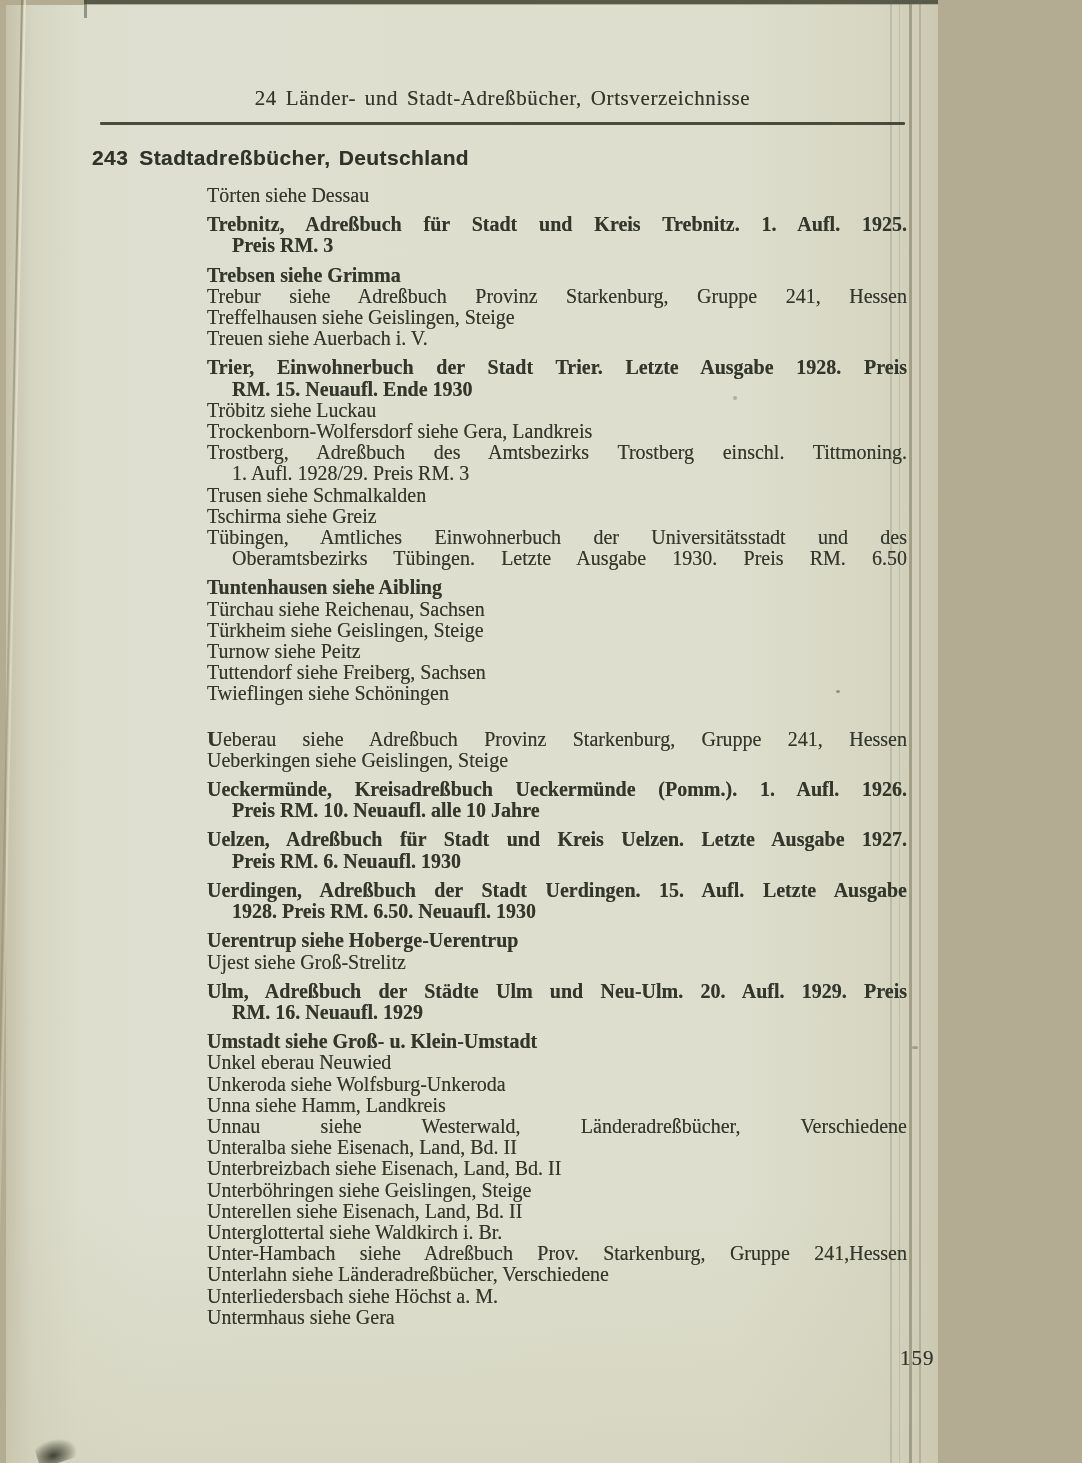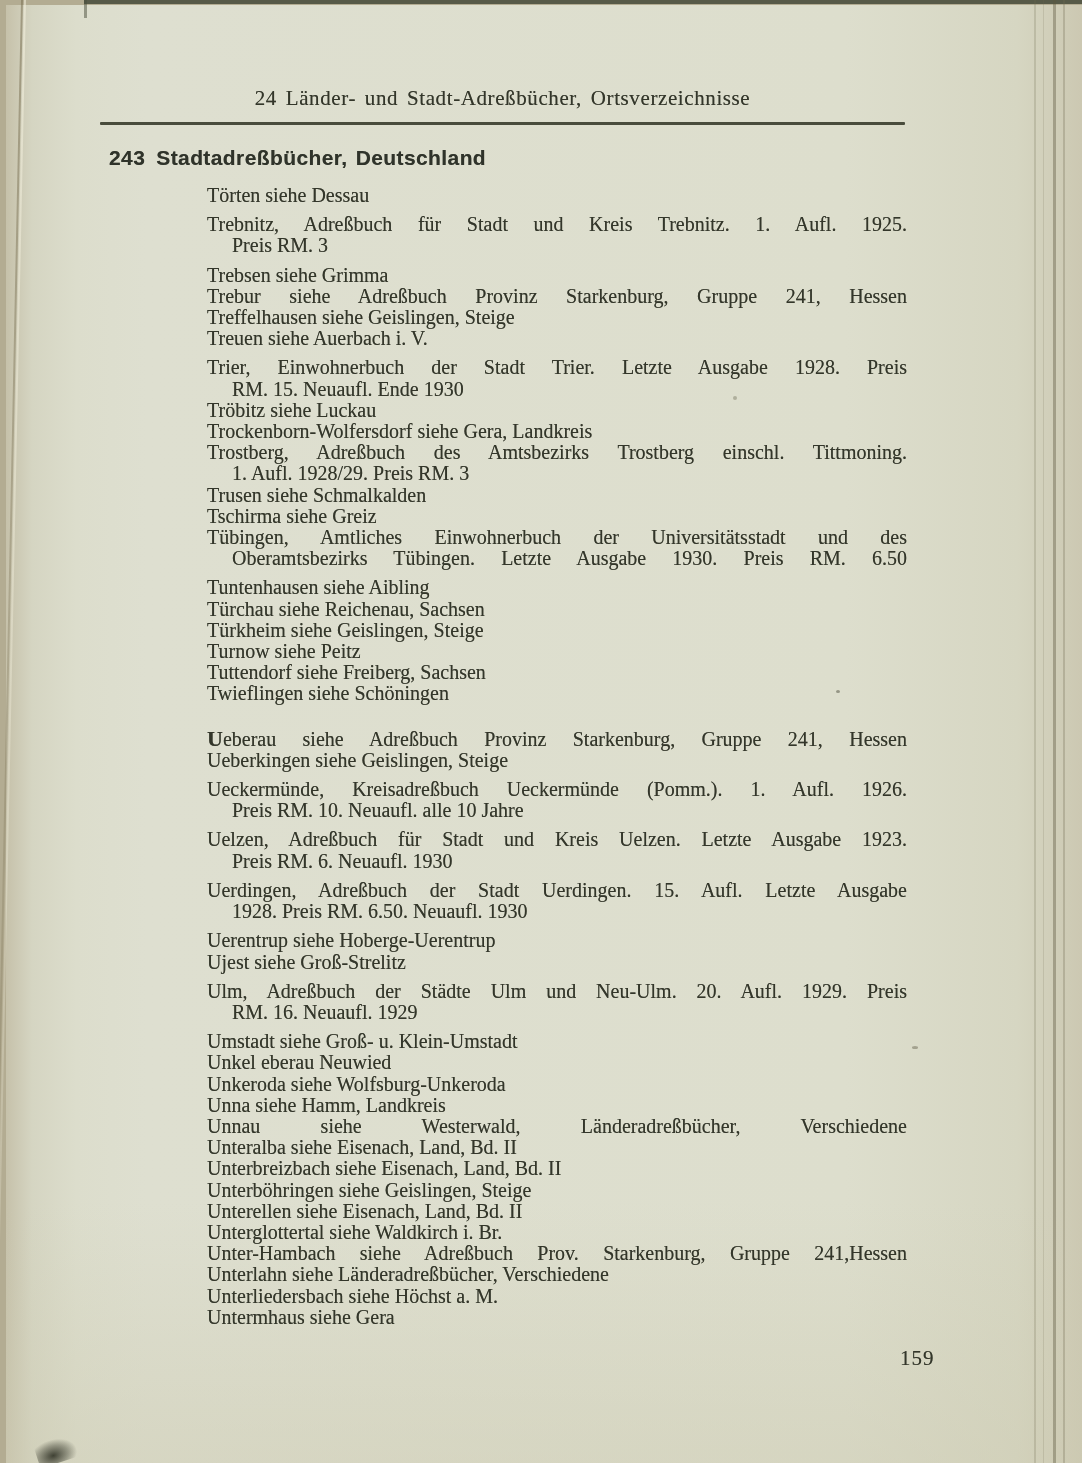--- a/index.html
+++ b/index.html
@@ -3,21 +3,21 @@
 <meta charset="utf-8">
 <style>
   html,body{margin:0;padding:0;}
   body{
     width:1082px;height:1463px;
     font-family:"Liberation Serif", serif;
     background:#b3ac92;
     overflow:hidden;
   }
   #scan{
-    position:relative;width:1082px;height:1463px;overflow:hidden;
+    position:relative;width:938px;height:1463px;overflow:hidden;
   }
   
   .sheet{
     position:absolute;left:6px;top:5px;right:0;bottom:0;
     background:linear-gradient(90deg,
       #c6c1aa 0px,#d5d5c2 26px,#dcddcc 70px,#dedfd0 140px,
       #dddecd 78%, #d6d6c2 94%, #ccc8b2 100%);
   }
   .sheet::after{ 
     content:"";position:absolute;left:0;right:0;bottom:0;height:260px;
@@ -50,31 +50,31 @@
   
   .ink{color:#33362a;text-shadow:0 0 .5px rgba(51,54,42,.55);}
   .running-header{
     position:absolute;left:100px;top:86px;width:805px;
     text-align:center;font-size:21px;line-height:1.2;
     letter-spacing:.6px;word-spacing:3px;
   }
   .head-rule{position:absolute;left:100px;top:122px;width:805px;height:3px;
     background:#343828;opacity:.88;border-radius:1px;}
   .section-heading{
-    position:absolute;left:109px;top:146px;
+    position:absolute;left:92px;top:146px;
     font-family:"Liberation Sans", sans-serif;font-weight:bold;
     font-size:21px;letter-spacing:.4px;word-spacing:2px;
     display:flex;gap:11px;color:#2f332a;text-shadow:0 0 .5px rgba(47,51,42,.55);
   }
   .entries{
     position:absolute;left:207px;top:185px;width:700px;
     font-size:20px;line-height:21.2px;
   }
   .entry{margin:0;padding-left:25px;}
-  .entry.gap-sm{margin-top:8px;}
+  .entry.gap-sm{margin-top:8px;font-weight:bold;}
   .entry.gap-lg{margin-top:23px;}
   .line{display:block;}
   .line.first{margin-left:-25px;}
   .line.fill{text-align:justify;text-align-last:justify;}
   .lead{font-weight:bold;font-size:22px;}
   .page-number{
     position:absolute;left:900px;top:1346px;font-size:21px;letter-spacing:1px;
   }
 </style>
 </head>
@@ -172,21 +172,21 @@
         <span class="line first fill"><b class="lead">U</b>eberau siehe Adreßbuch Provinz Starkenburg, Gruppe 241, Hessen</span>
       </p>
       <p class="entry">
         <span class="line first">Ueberkingen siehe Geislingen, Steige</span>
       </p>
       <p class="entry gap-sm">
         <span class="line first fill">Ueckermünde, Kreisadreßbuch Ueckermünde (Pomm.). 1. Aufl. 1926.</span>
         <span class="line">Preis RM. 10. Neuaufl. alle 10 Jahre</span>
       </p>
       <p class="entry gap-sm">
-        <span class="line first fill">Uelzen, Adreßbuch für Stadt und Kreis Uelzen. Letzte Ausgabe 1923.</span>
+        <span class="line first fill">Uelzen, Adreßbuch für Stadt und Kreis Uelzen. Letzte Ausgabe 1927.</span>
         <span class="line">Preis RM. 6. Neuaufl. 1930</span>
       </p>
       <p class="entry gap-sm">
         <span class="line first fill">Uerdingen, Adreßbuch der Stadt Uerdingen. 15. Aufl. Letzte Ausgabe</span>
         <span class="line">1928. Preis RM. 6.50. Neuaufl. 1930</span>
       </p>
       <p class="entry gap-sm">
         <span class="line first">Uerentrup siehe Hoberge-Uerentrup</span>
       </p>
       <p class="entry">

